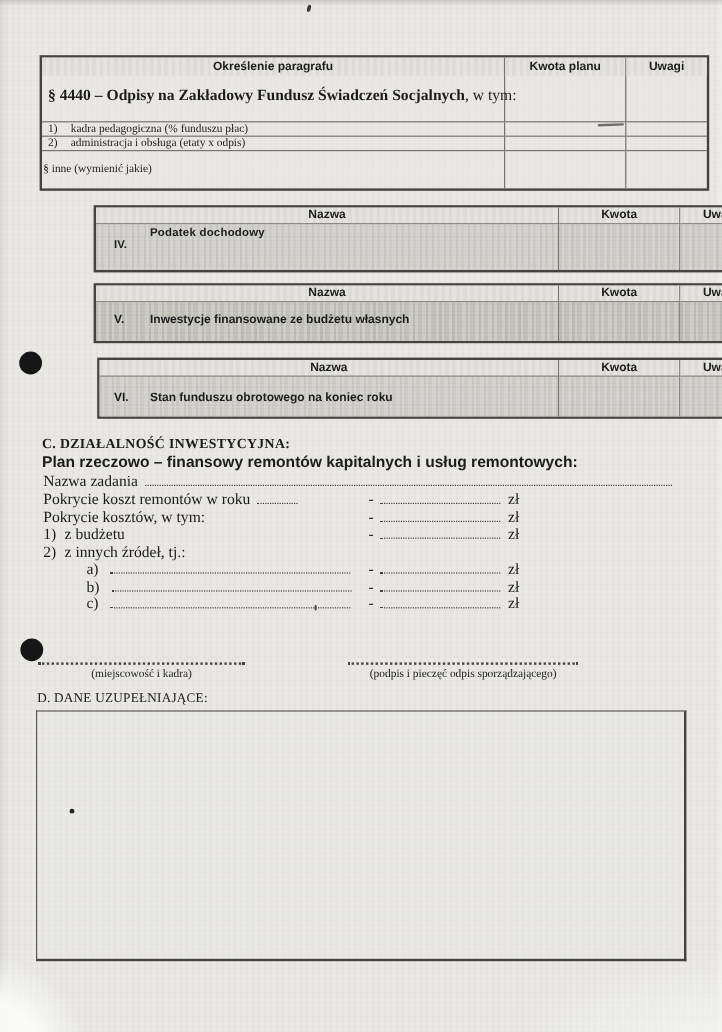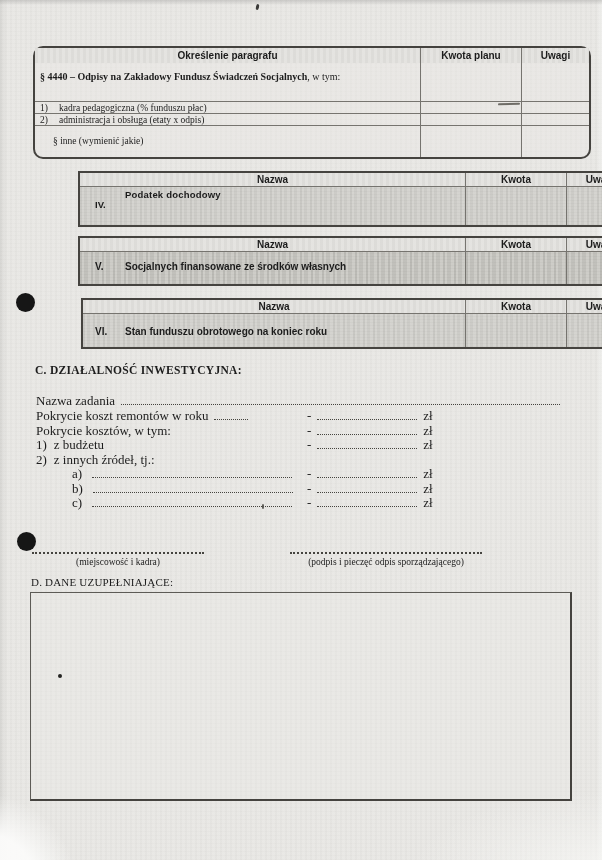--- a/index.html
+++ b/index.html
@@ -14,21 +14,21 @@
       linear-gradient(90deg, rgba(140,140,138,.16) 0px, rgba(140,140,138,0) 7px),
       linear-gradient(270deg, rgba(250,250,249,.5) 0px, rgba(250,250,249,0) 5px),
       repeating-linear-gradient(90deg, rgba(120,120,116,.03) 0 2px, rgba(244,244,242,.05) 2px 5px),
       repeating-linear-gradient(0deg, rgba(120,120,116,.025) 0 1px, rgba(244,244,242,.03) 1px 4px),
       #e8e7e4;
   }
   
   .tbl{position:absolute;border:2px solid #45433f;display:grid;background:rgba(234,233,230,.35);}
   .t1{left:33px;top:46px;width:554px;height:109px;
       grid-template-columns:386px 101px 1fr;
-      grid-template-rows:15px 39px 12px 12px 1fr;border-radius:10px;}
+      grid-template-rows:15px 39px 12px 12px 1fr;}
   .t-sec{grid-template-rows:14px 1fr;margin-left:45px;}
   .t4{left:33px;top:171px;width:554px;height:52px;grid-template-columns:386px 101px 1fr;}
   .t5{left:33px;top:236px;width:554px;height:46px;grid-template-columns:386px 101px 1fr;}
   .t6{left:36px;top:298px;width:551px;height:47px;grid-template-columns:383px 101px 1fr;}
   .cell{position:relative;min-width:0;}
   .vr{border-right:1px solid #76746f;}
   .hr{border-bottom:1px solid #76746f;}
   .th{
     font-family:"Liberation Sans","DejaVu Sans",sans-serif;
     font-weight:bold;font-size:10px;line-height:15px;text-align:center;
@@ -49,26 +49,26 @@
       #cfcec9;
   }
   .rowlabel{position:absolute;font-family:"Liberation Sans","DejaVu Sans",sans-serif;font-weight:bold;white-space:nowrap;}
   .t4 .no{left:15px;top:12px;font-size:9.5px;}
   .t4 .lab{left:45px;top:2px;font-size:9.5px;letter-spacing:.2px;}
   .t5 .no{left:15px;top:9px;font-size:10px;}
   .t5 .lab{left:45px;top:9px;font-size:10px;}
   .t6 .no{left:12px;top:12px;font-size:10px;}
   .t6 .lab{left:42px;top:12px;font-size:10px;}
   
-  .p-main{padding:8px 0 0 5px;font-size:10px;white-space:nowrap;}
+  .p-main{padding:8px 0 0 5px;font-size:13px;white-space:nowrap;}
   .p-main .b{font-weight:bold;}
   .p-sub{font-size:9.5px;line-height:12px;white-space:nowrap;}
   .p-sub .no{position:absolute;left:5px;}
   .p-sub .lab{position:absolute;left:24px;}
-  .p-other{padding:10px 0 0 18px;font-size:9.5px;white-space:nowrap;}
+  .p-other{padding:10px 0 0 1px;font-size:9.5px;white-space:nowrap;}
   
   .hole{position:absolute;width:19px;height:19px;border-radius:50%;background:#161616;}
   .h1{left:16px;top:293px;}
   .h2{left:17px;top:532px;}
   .speck{position:absolute;background:#3a3a38;}
   .sp1{left:256px;top:4px;width:3px;height:6px;border-radius:45%;transform:rotate(14deg);}
   .sp2{left:262px;top:504px;width:2px;height:5px;border-radius:45%;background:#55544f;}
   .sp3{left:58px;top:674px;width:4px;height:4px;border-radius:50%;background:#242422;}
   .dashmark{left:498px;top:103px;width:22px;height:2px;background:#6e6c66;transform:rotate(-2deg);border-radius:1px;}
   
@@ -149,21 +149,21 @@
     <div class="cell vr shade"></div>
     <div class="cell shade"></div>
   </div>
 
   <div class="tbl t-sec t5">
     <div class="cell th vr">Nazwa</div>
     <div class="cell th vr">Kwota</div>
     <div class="cell th">Uwagi</div>
     <div class="cell vr shade-dark">
       <span class="rowlabel no">V.</span>
-      <span class="rowlabel lab">Socjalnych finansowane ze środków własnych</span>
+      <span class="rowlabel lab">Inwestycje finansowane ze budżetu własnych</span>
     </div>
     <div class="cell vr shade-dark"></div>
     <div class="cell shade-dark"></div>
   </div>
 
   <div class="tbl t-sec t6">
     <div class="cell th vr">Nazwa</div>
     <div class="cell th vr">Kwota</div>
     <div class="cell th">Uwagi</div>
     <div class="cell vr shade">
@@ -171,20 +171,21 @@
       <span class="rowlabel lab">Stan funduszu obrotowego na koniec roku</span>
     </div>
     <div class="cell vr shade"></div>
     <div class="cell shade"></div>
   </div>
 
   <div class="hole h1"></div>
   <div class="speck dashmark"></div>
 
   <div class="c-head">C. DZIAŁALNOŚĆ INWESTYCYJNA:</div>
+  <div class="c-sub">Plan rzeczowo – finansowy remontów kapitalnych i usług remontowych:</div>
 
   <div class="c-line task flexline">
     <span>Nazwa zadania</span>
     <span class="dots"></span>
   </div>
 
   <div class="c-line crow y1">
     <span class="lft"><span>Pokrycie koszt remontów w roku</span><span class="dots tail"></span></span>
     <span class="rgt">
         <span>-</span>

